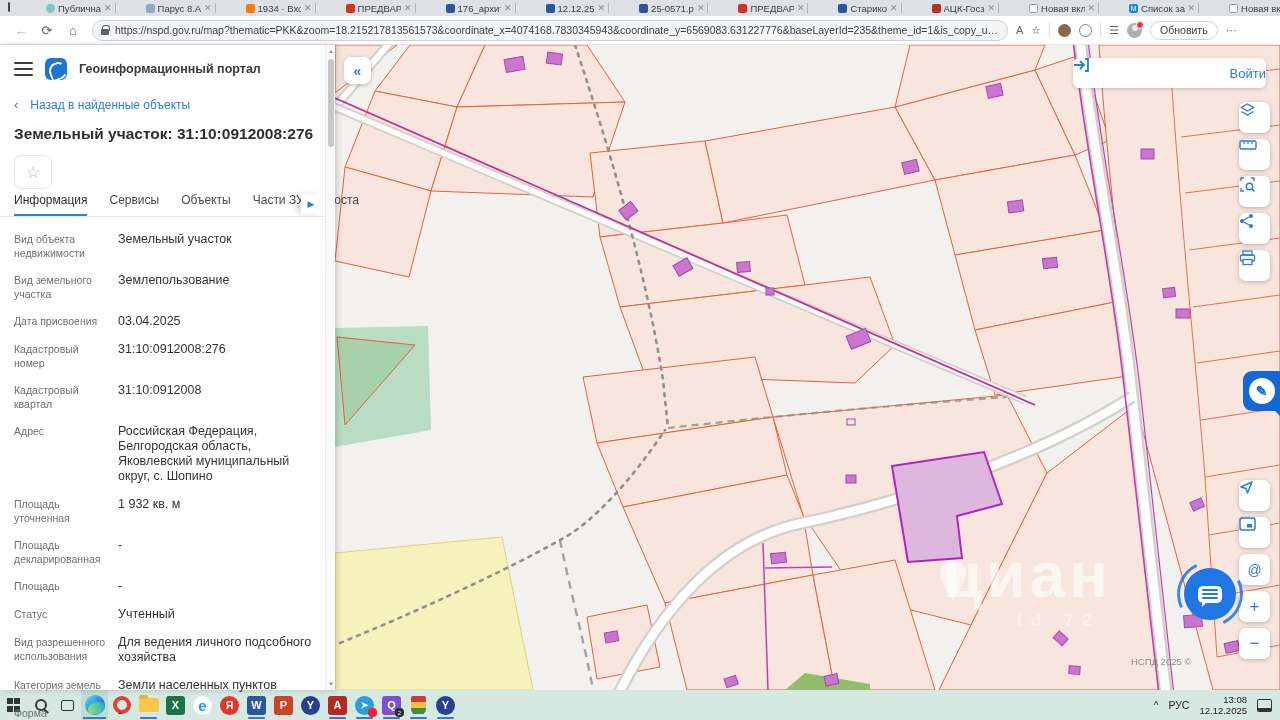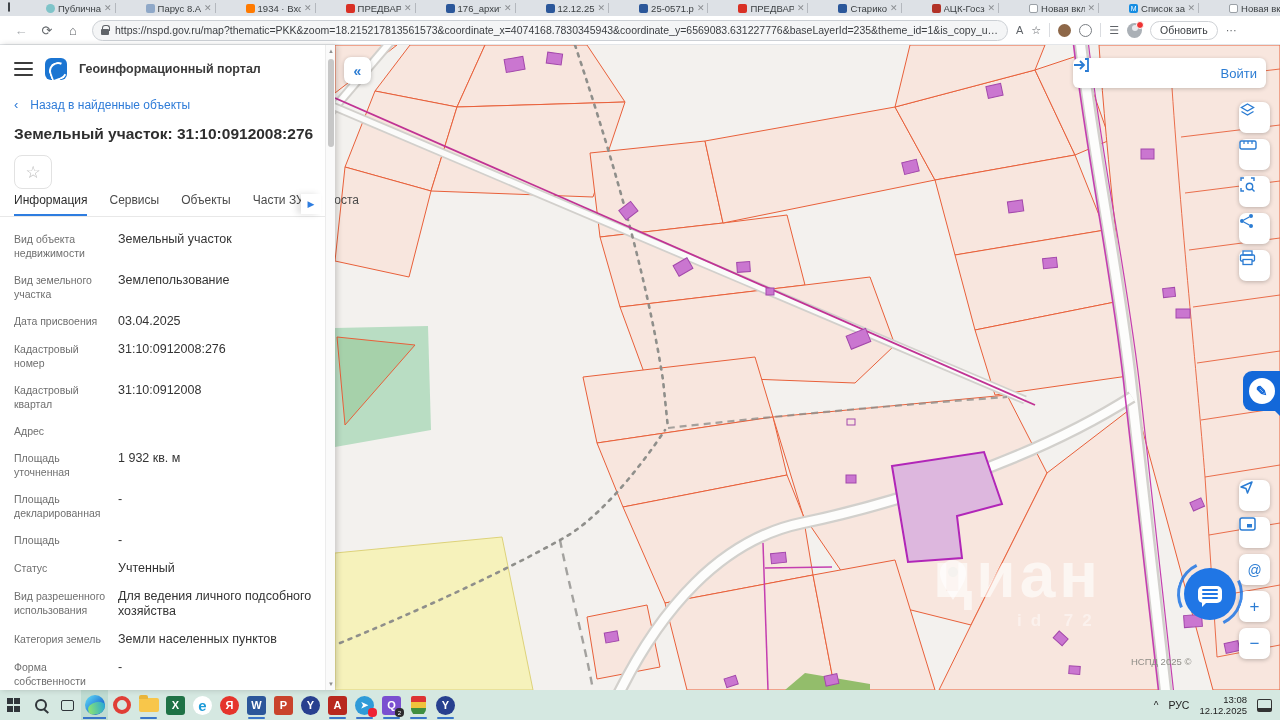--- a/index.html
+++ b/index.html
@@ -62,24 +62,24 @@
   .pscroll { position:absolute; right:0; top:0; width:10px; height:645px; background:#fafafa; border-left:1px solid #ececec; font-size:6px; color:#909090; text-align:center; }
   .pscroll .up { position:absolute; top:3px; left:0; width:10px; }
   .pscroll .dn { position:absolute; bottom:3px; left:0; width:10px; }
   .pthumb { position:absolute; left:2px; top:14px; width:6px; height:88px; border-radius:3px; background:#c7c7c7; }
 
   
   .map { position:absolute; left:335px; top:0; width:945px; height:645px; overflow:hidden; background:#f3f1ee; }
   .map svg { position:absolute; left:0; top:0; }
   .mbtn { position:absolute; width:31px; height:31px; background:#fff; border-radius:7px; box-shadow:0 1px 4px rgba(0,0,0,.25); display:flex; align-items:center; justify-content:center; color:#2b7cd3; }
   .collapse-btn { left:9px; top:12px; width:27px; height:27px; font-size:14px; font-weight:bold; }
-  .login-bar { position:absolute; left:738px; top:13px; width:193px; height:30px; background:#fff; border-radius:6px; box-shadow:0 1px 4px rgba(0,0,0,.2); display:flex; align-items:center; justify-content:flex-end; padding-right:9px; gap:7px; }
+  .login-bar { position:absolute; left:738px; top:13px; width:193px; height:30px; background:#fff; border-radius:6px; box-shadow:0 1px 4px rgba(0,0,0,.2); display:flex; align-items:center; justify-content:flex-end; padding-right:0; gap:7px; }
   .login-txt { font-size:13px; color:#2b7cd3; }
   .watermark { position:absolute; left:588px; top:498px; color:rgba(255,255,255,.62); display:flex; align-items:flex-start; pointer-events:none; z-index:3; }
-  .wm-text { font-size:64px; font-weight:bold; letter-spacing:4px; line-height:1; margin-left:10px; }
+  .wm-text { font-size:64px; font-weight:bold; letter-spacing:4px; line-height:1; margin-left:20px; }
   .wm-sub { position:absolute; left:682px; top:566px; font-size:17px; font-weight:bold; letter-spacing:9px; color:rgba(255,255,255,.45); z-index:3; }
   .fab { position:absolute; left:849px; top:523px; width:52px; height:52px; border-radius:50%; background:#2076e5; z-index:4; display:flex; align-items:center; justify-content:center; }
   .fab-arc { position:absolute; z-index:4; border:3px solid #2076e5; border-radius:50%; width:66px; height:66px; left:842px; top:516px; border-top-color:transparent; border-bottom-color:transparent; transform:rotate(20deg); opacity:.85; pointer-events:none; }
   .bubble { width:24px; height:17px; background:#fff; border-radius:5px; position:relative; display:flex; flex-direction:column; justify-content:center; gap:2px; padding:0 4px; }
   .bubble:after { content:""; position:absolute; left:4px; bottom:-4px; border:4px solid transparent; border-top-color:#fff; border-left-color:#fff; }
   .bubble i { height:2px; background:#2076e5; border-radius:1px; }
   .assist { position:absolute; left:908px; top:326px; width:37px; height:40px; background:#1368d9; border-radius:9px 0 0 9px; z-index:3; display:flex; align-items:center; justify-content:center; }
   .assist:after { content:""; position:absolute; right:0; bottom:-5px; border:6px solid transparent; border-right-color:#1368d9; border-top-color:#1368d9; }
   .assist .disc { width:26px; height:26px; background:#fff; border-radius:50%; display:flex; align-items:center; justify-content:center; color:#1368d9; font-size:14px; font-weight:bold; }
   .scalebox { position:absolute; left:870px; top:625px; width:58px; text-align:center; z-index:2;margin-top:24px; }
@@ -263,20 +263,21 @@
       <div class="frow">
           <div class="flabel">Кадастровый номер</div>
           <div class="fvalue">31:10:0912008:276</div>
         </div>
       <div class="frow">
           <div class="flabel">Кадастровый квартал</div>
           <div class="fvalue">31:10:0912008</div>
         </div>
       <div class="frow">
           <div class="flabel">Адрес</div>
+          <div class="fvalue">Российская Федерация, Белгородская область, Яковлевский муниципальный округ, с. Шопино</div>
         </div>
       <div class="frow">
           <div class="flabel">Площадь уточненная</div>
           <div class="fvalue">1 932 кв. м</div>
         </div>
       <div class="frow">
           <div class="flabel">Площадь декларированная</div>
           <div class="fvalue">-</div>
         </div>
       <div class="frow">

